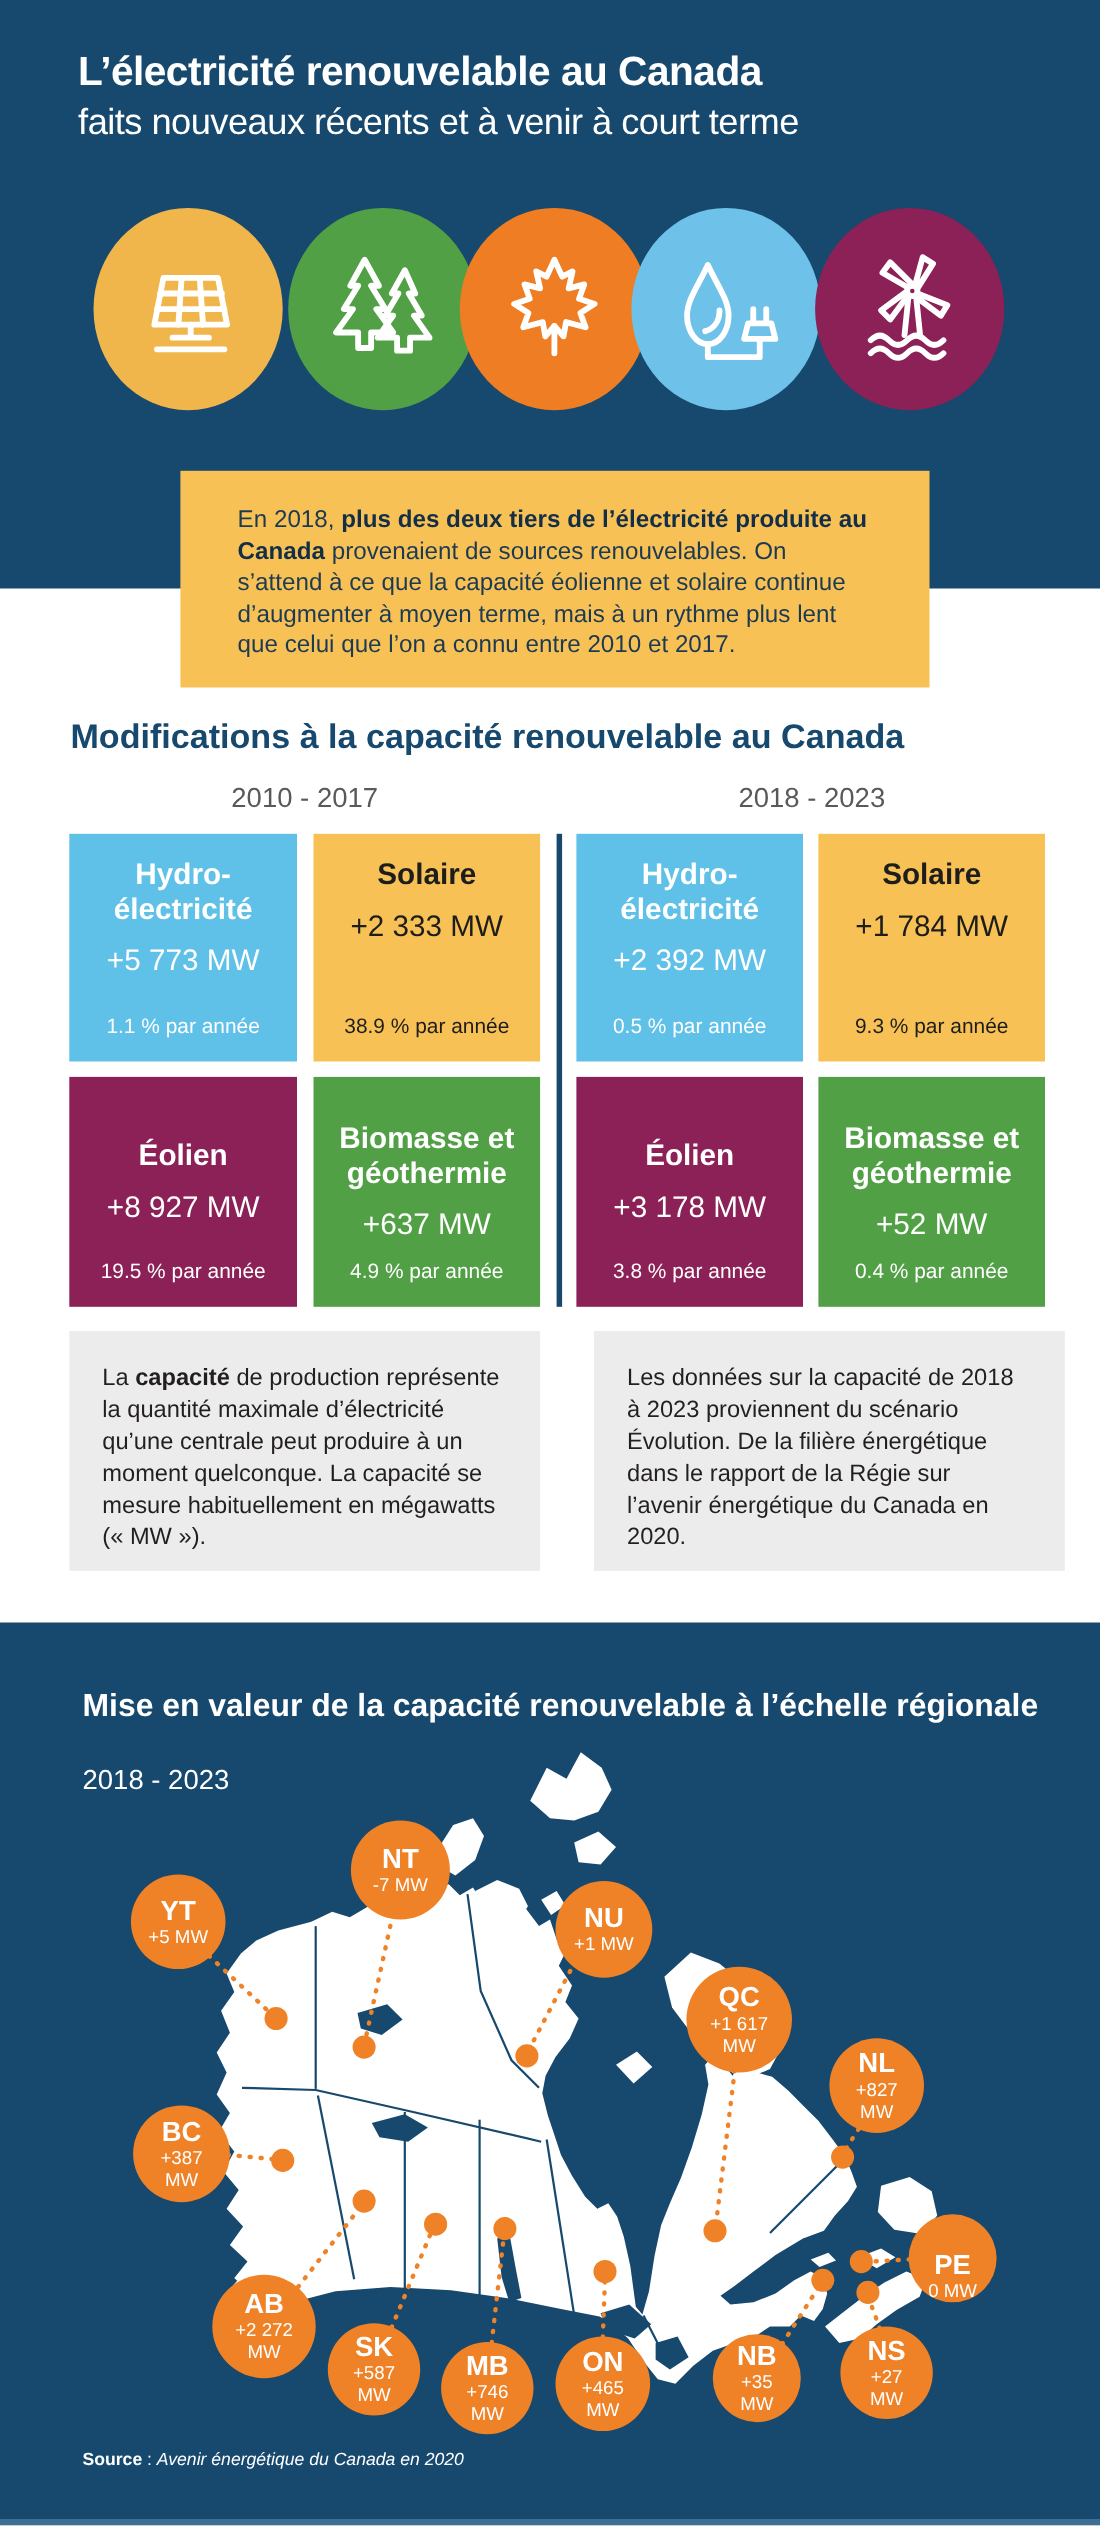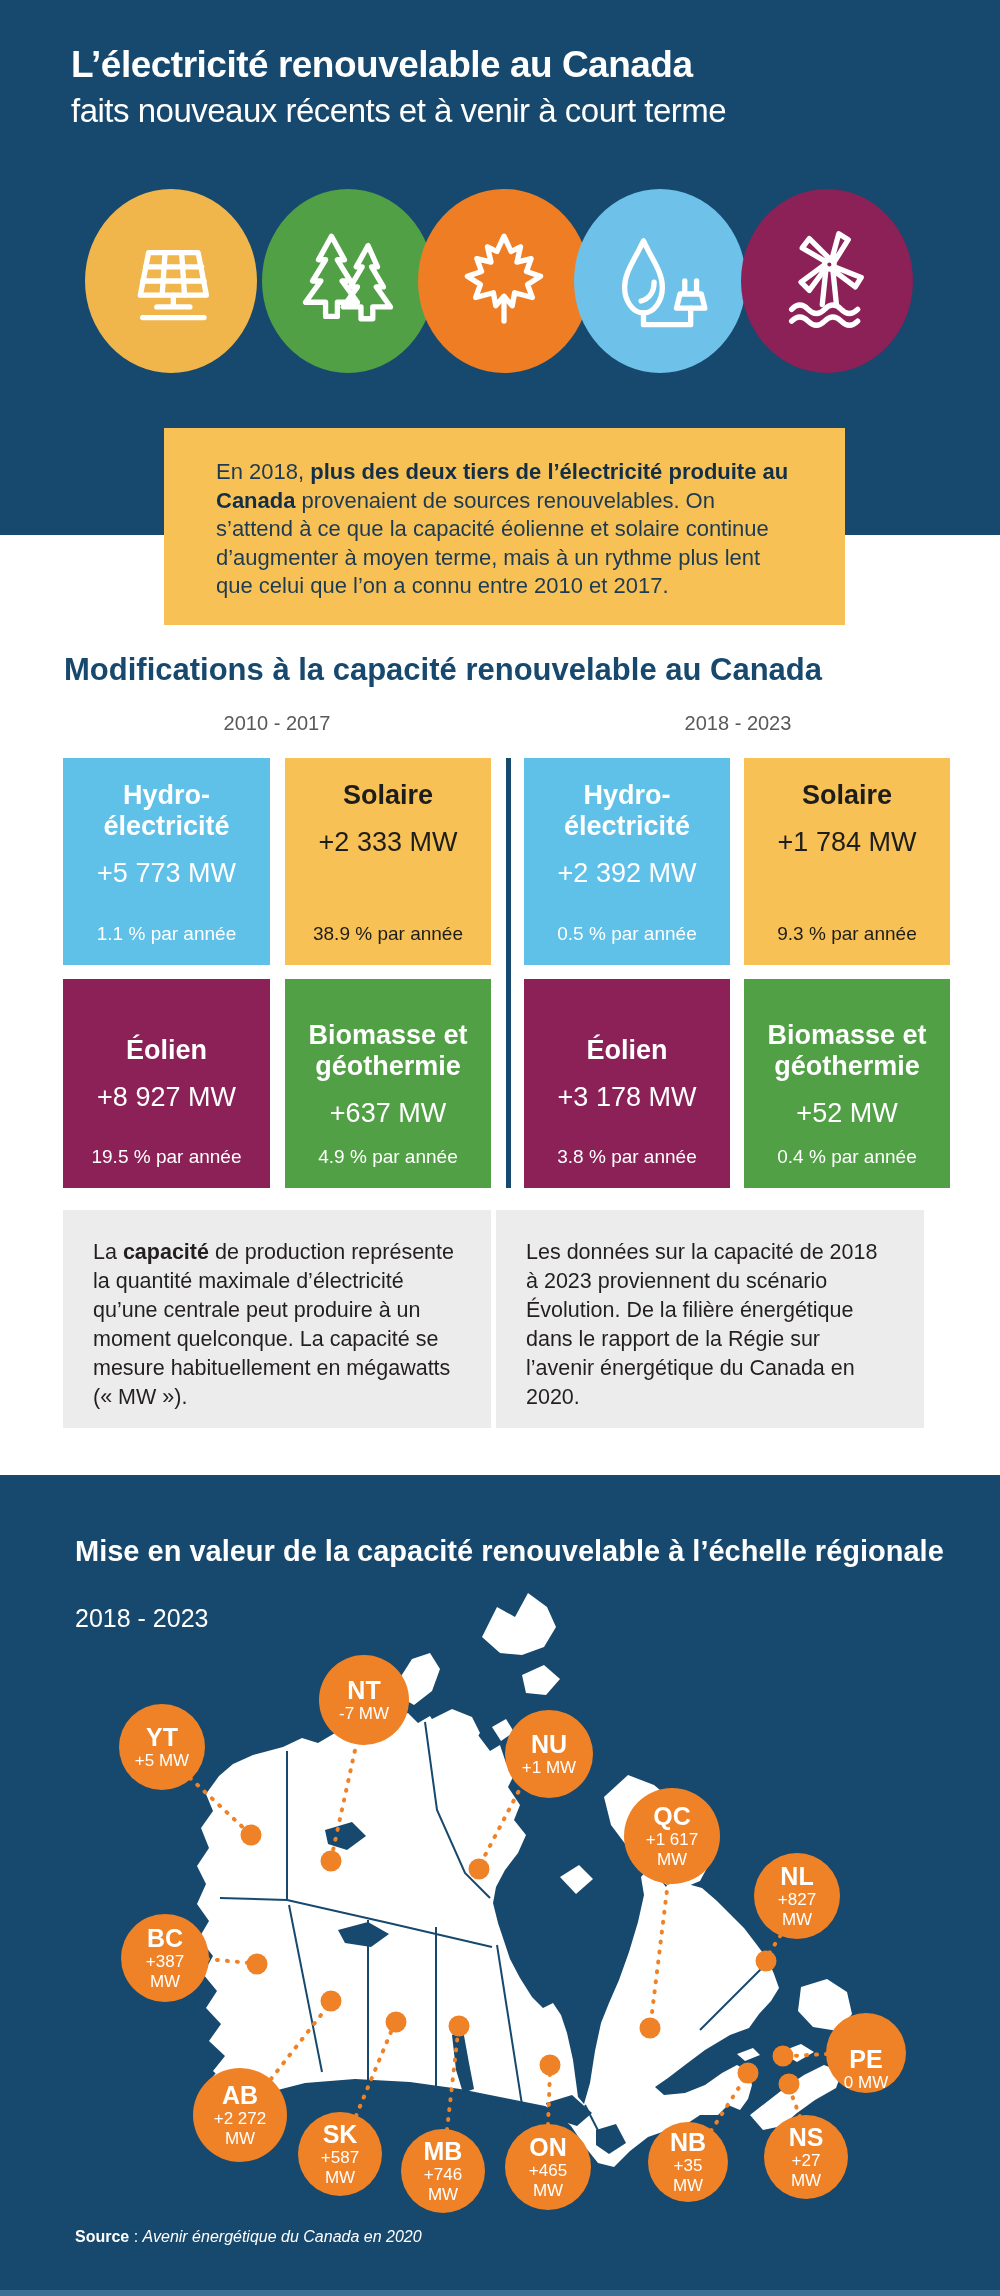--- a/index.html
+++ b/index.html
@@ -21,42 +21,42 @@
   .c-drop{left:574px;background:#6ec2e9;}
   .c-turb{left:741px;background:#8b2157;}
   
   .callout{position:absolute;left:164px;top:428px;width:681px;height:197px;background:#f8c156;
            box-sizing:border-box;padding:30px 52px;color:#1c3a52;font-size:22px;line-height:28.5px;}
   .callout strong{font-weight:700;color:#132f47;}
   
   .mod-heading{position:absolute;left:64px;top:652px;width:900px;color:#17486d;
                font-size:31px;font-weight:700;}
   .period-label{position:absolute;top:712px;width:428px;text-align:center;color:#58595b;
-                font-size:20px;font-weight:400;}
+                font-size:25px;font-weight:400;}
   .pl-1{left:63px;} .pl-2{left:524px;}
   .vdivider{position:absolute;left:506px;top:758px;width:5px;height:430px;background:#17486d;}
   .sbox{position:absolute;box-sizing:border-box;display:flex;flex-direction:column;
         padding:22px 8px 20px;text-align:center;}
   .sbox .bx-main{flex:1;display:flex;flex-direction:column;justify-content:flex-start;}
   .sbox .bx-title{font-size:27px;font-weight:700;line-height:31px;}
   .sbox .bx-value{font-size:27px;font-weight:400;margin-top:16px;line-height:30px;}
   .sbox .bx-rate{font-size:19px;font-weight:400;margin-top:auto;}
   .bg-blue{background:#5fc0e8;color:#fff;}
   .bg-yellow{background:#f8c156;color:#1d1d1b;}
   .bg-magenta{background:#8b2157;color:#fff;}
   .bg-green{background:#52a046;color:#fff;}
   .r1{top:758px;height:207px;} .r2{top:979px;height:209px;}
   .col1{left:63px;width:207px;} .col2{left:285px;width:206px;}
   .col3{left:524px;width:206px;} .col4{left:744px;width:206px;}
   .r2 .bx-main{justify-content:center;}
   
   .note{position:absolute;top:1210px;width:428px;height:218px;background:#ececec;
         box-sizing:border-box;padding:28px 30px;color:#231f20;font-size:21.5px;line-height:29px;}
   .note strong{font-weight:700;}
-  .note-1{left:63px;} .note-2{left:496px;}
+  .note-1{left:63px;} .note-2{left:540px;}
   
   .band-bottom{position:absolute;left:0;top:1475px;width:1000px;height:821px;background:#17486d;}
   .reg-title{position:absolute;left:75px;top:1532px;width:870px;color:#fff;font-size:29px;
              font-weight:700;line-height:39px;}
   .reg-subtitle{position:absolute;left:75px;top:1604px;color:#fff;font-size:25px;font-weight:400;}
   .map-svg{position:absolute;left:0;top:1475px;width:1000px;height:821px;}
   .bubble{position:absolute;border-radius:50%;background:#ef8226;color:#fff;display:flex;
           flex-direction:column;align-items:center;justify-content:center;text-align:center;}
   .bubble .code{font-size:25px;font-weight:700;line-height:27px;}
   .bubble .val,.bubble .unit{font-size:17px;font-weight:400;line-height:20px;}

